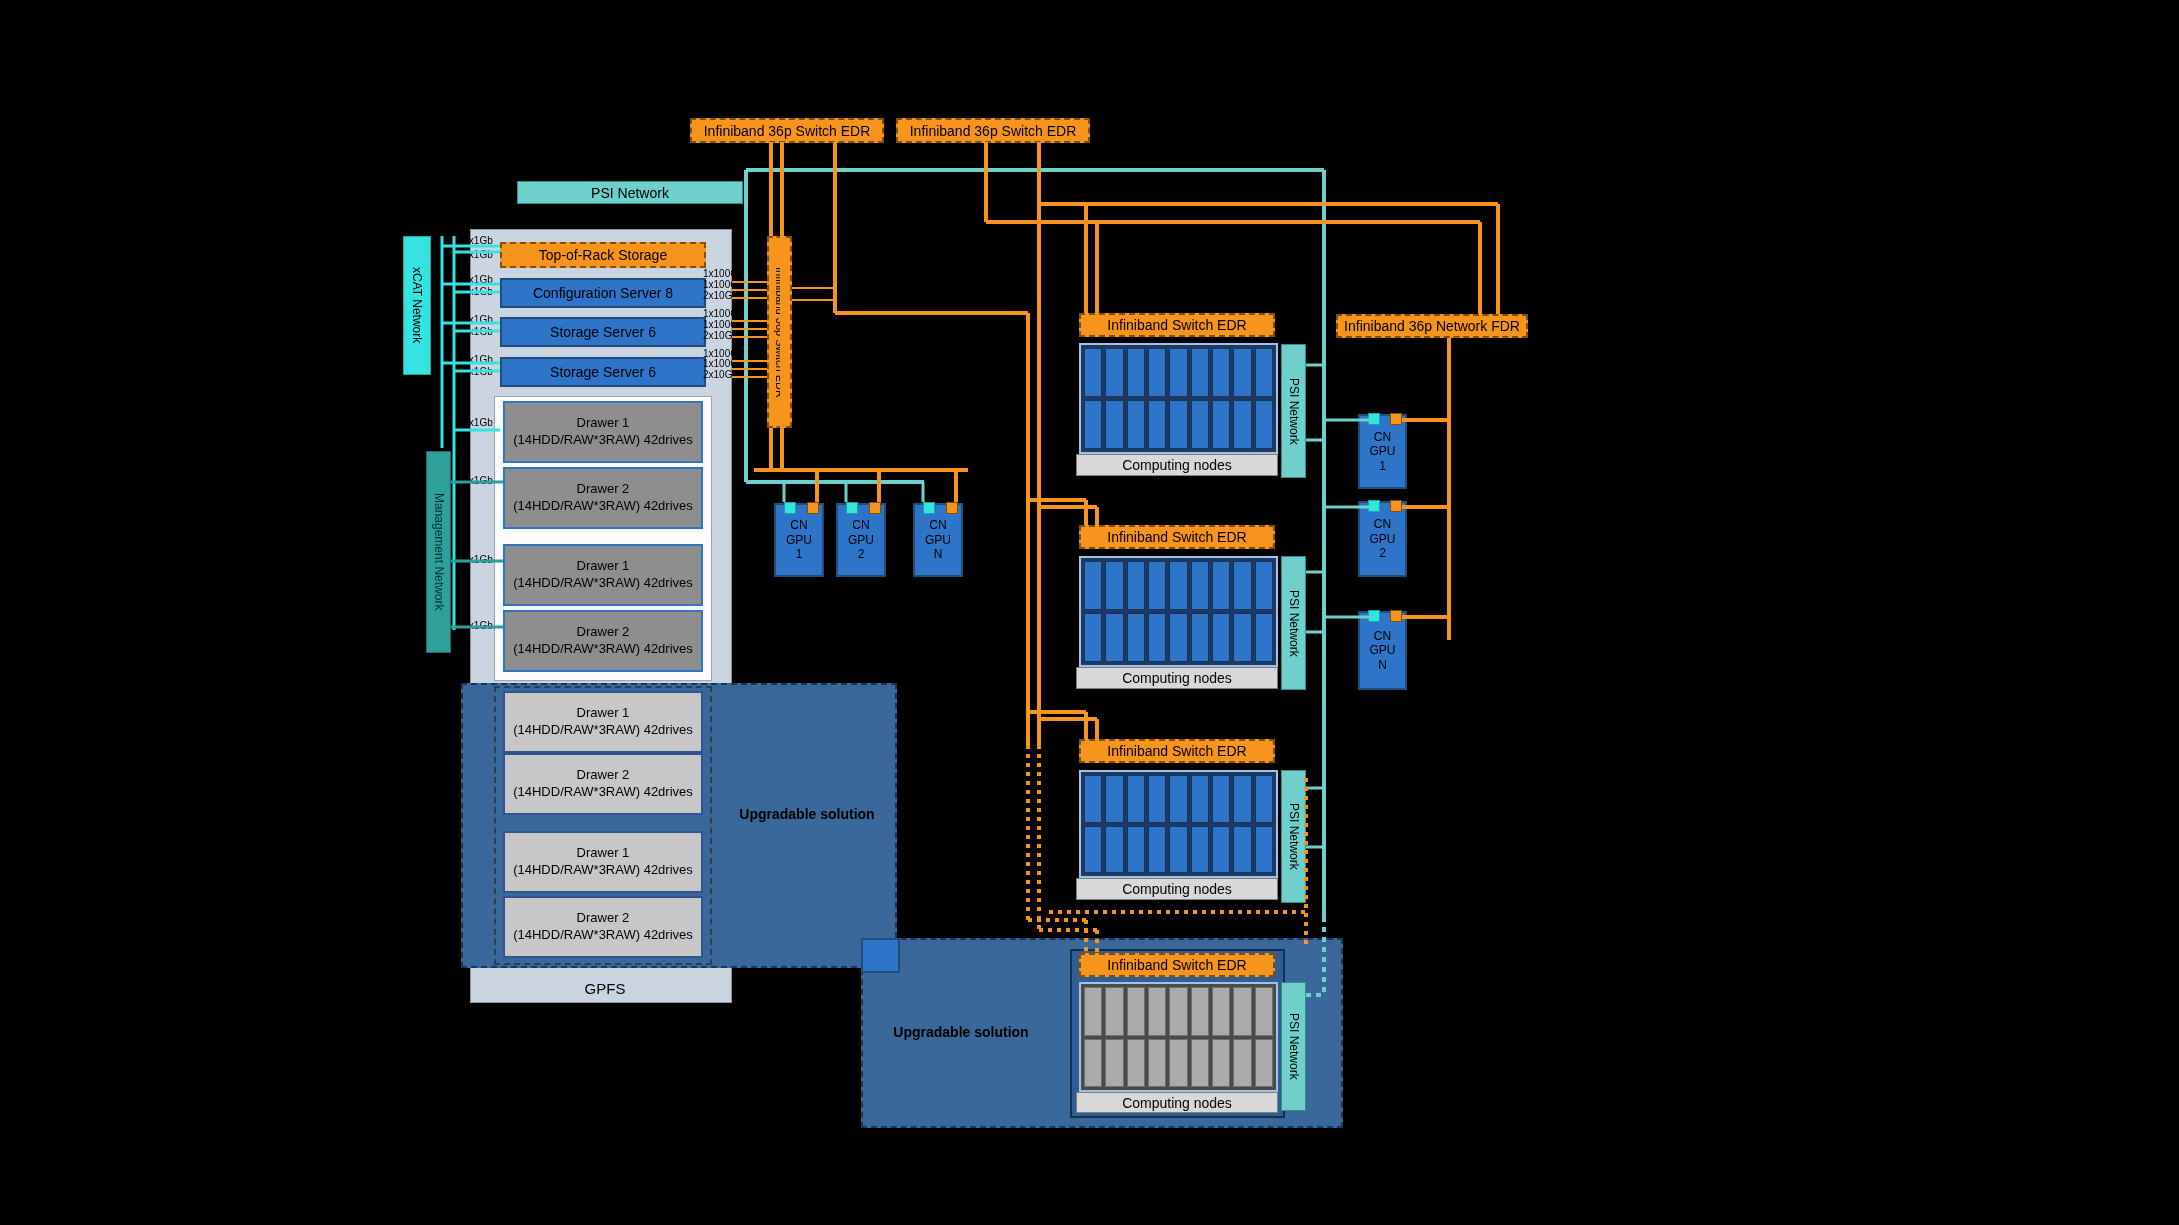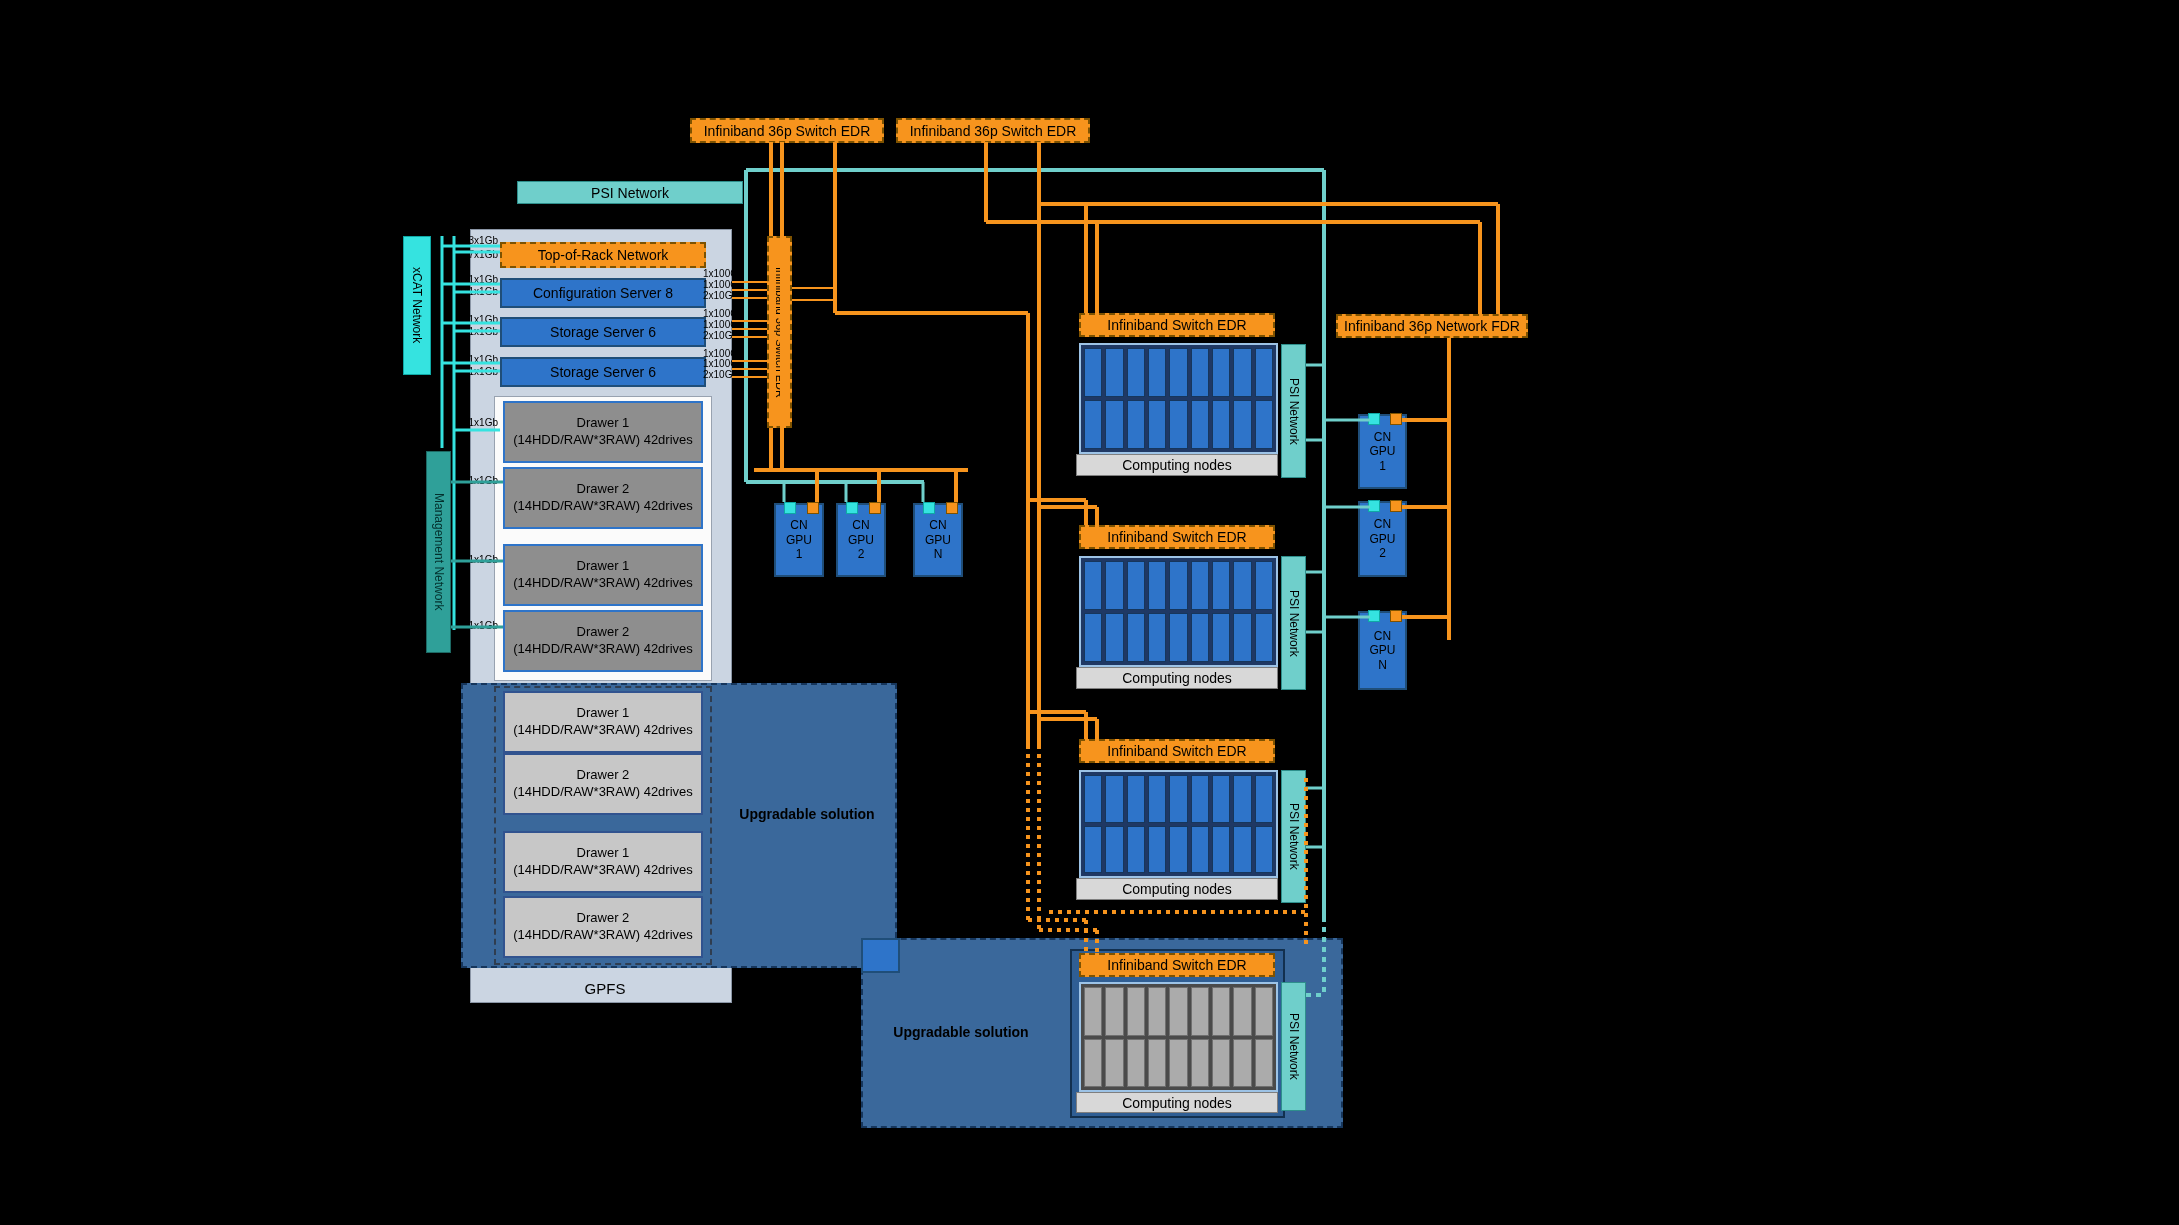--- a/index.html
+++ b/index.html
@@ -23,21 +23,21 @@
   .upg{background:#3A689B;border:2px dashed #16365C;}
   .upg-label{font-weight:bold;font-size:14px;color:#000;}
   .sub4{background:#2F5E94;border:2px solid #12304F;}
   .grid-pan{background:#1F3864;border:2px solid #9DC3E6;display:grid;
             grid-template-columns:repeat(9,1fr);grid-auto-rows:1fr;gap:3px;padding:3px;}
   .grid-pan .cell{background:#2E74C9;border:1px solid #16365C;}
   .grid-gray{background:#4A4A4A;}
   .grid-gray .cell{background:#ABABAB;border:1px solid #6F6F6F;}
   .nodes-label{background:#D8D8D8;border:1px solid #7F7F7F;font-size:14px;}
   .plabel{position:absolute;font-size:10px;color:#000;line-height:1;}
-  .pl-left{width:40px;text-align:right;}
+  .pl-left{width:40px;text-align:center;}
   .pl-right{width:60px;text-align:left;}
   .gpu{background:#2E74C9;border:2px solid #1F4E79;font-size:12px;line-height:1.2;}
   .sq{position:absolute;width:12px;height:12px;top:-3px;}
   .sq-cy{background:#35E3E0;border:1px solid #0FA8A5;left:8px;}
   .sq-or{background:#F7941D;border:1px solid #7E5200;right:3px;}
   .gpfs{font-size:15px;color:#000;}
   svg.wires{position:absolute;left:0;top:0;pointer-events:none;}
 </style>
 </head>
 <body>
@@ -45,21 +45,21 @@
 <div class="stage">
 
   <div class="abs rack" style="left:470px;top:229px;width:262px;height:774px;"></div>
 
   <div class="abs upg" style="left:461px;top:683px;width:436px;height:285px;"></div>
   <div class="abs upg-label" style="left:737px;top:806px;width:140px;text-align:center;">Upgradable solution</div>
 
   <div class="abs white-pan" style="left:494px;top:396px;width:218px;height:285px;"></div>
   <div class="abs dash-pan" style="left:494px;top:686px;width:218px;height:279px;"></div>
 
-  <div class="abs c orange-sw" style="left:500px;top:242px;width:206px;height:26px;">Top-of-Rack Network</div>
+  <div class="abs c orange-sw" style="left:500px;top:242px;width:206px;height:26px;">Top-of-Rack Storage</div>
   <div class="abs c blue-box" style="left:500px;top:278px;width:206px;height:30px;">Configuration Server 8</div>
   <div class="abs c blue-box" style="left:500px;top:317px;width:206px;height:30px;">Storage Server 6</div>
   <div class="abs c blue-box" style="left:500px;top:357px;width:206px;height:30px;">Storage Server 6</div>
 
   <div class="abs c drawer d1" style="left:503px;top:401px;width:200px;height:62px;">
     <div>
         <div>Drawer 1</div>
         <div>(14HDD/RAW*3RAW) 42drives</div>
       </div>
   </div>

